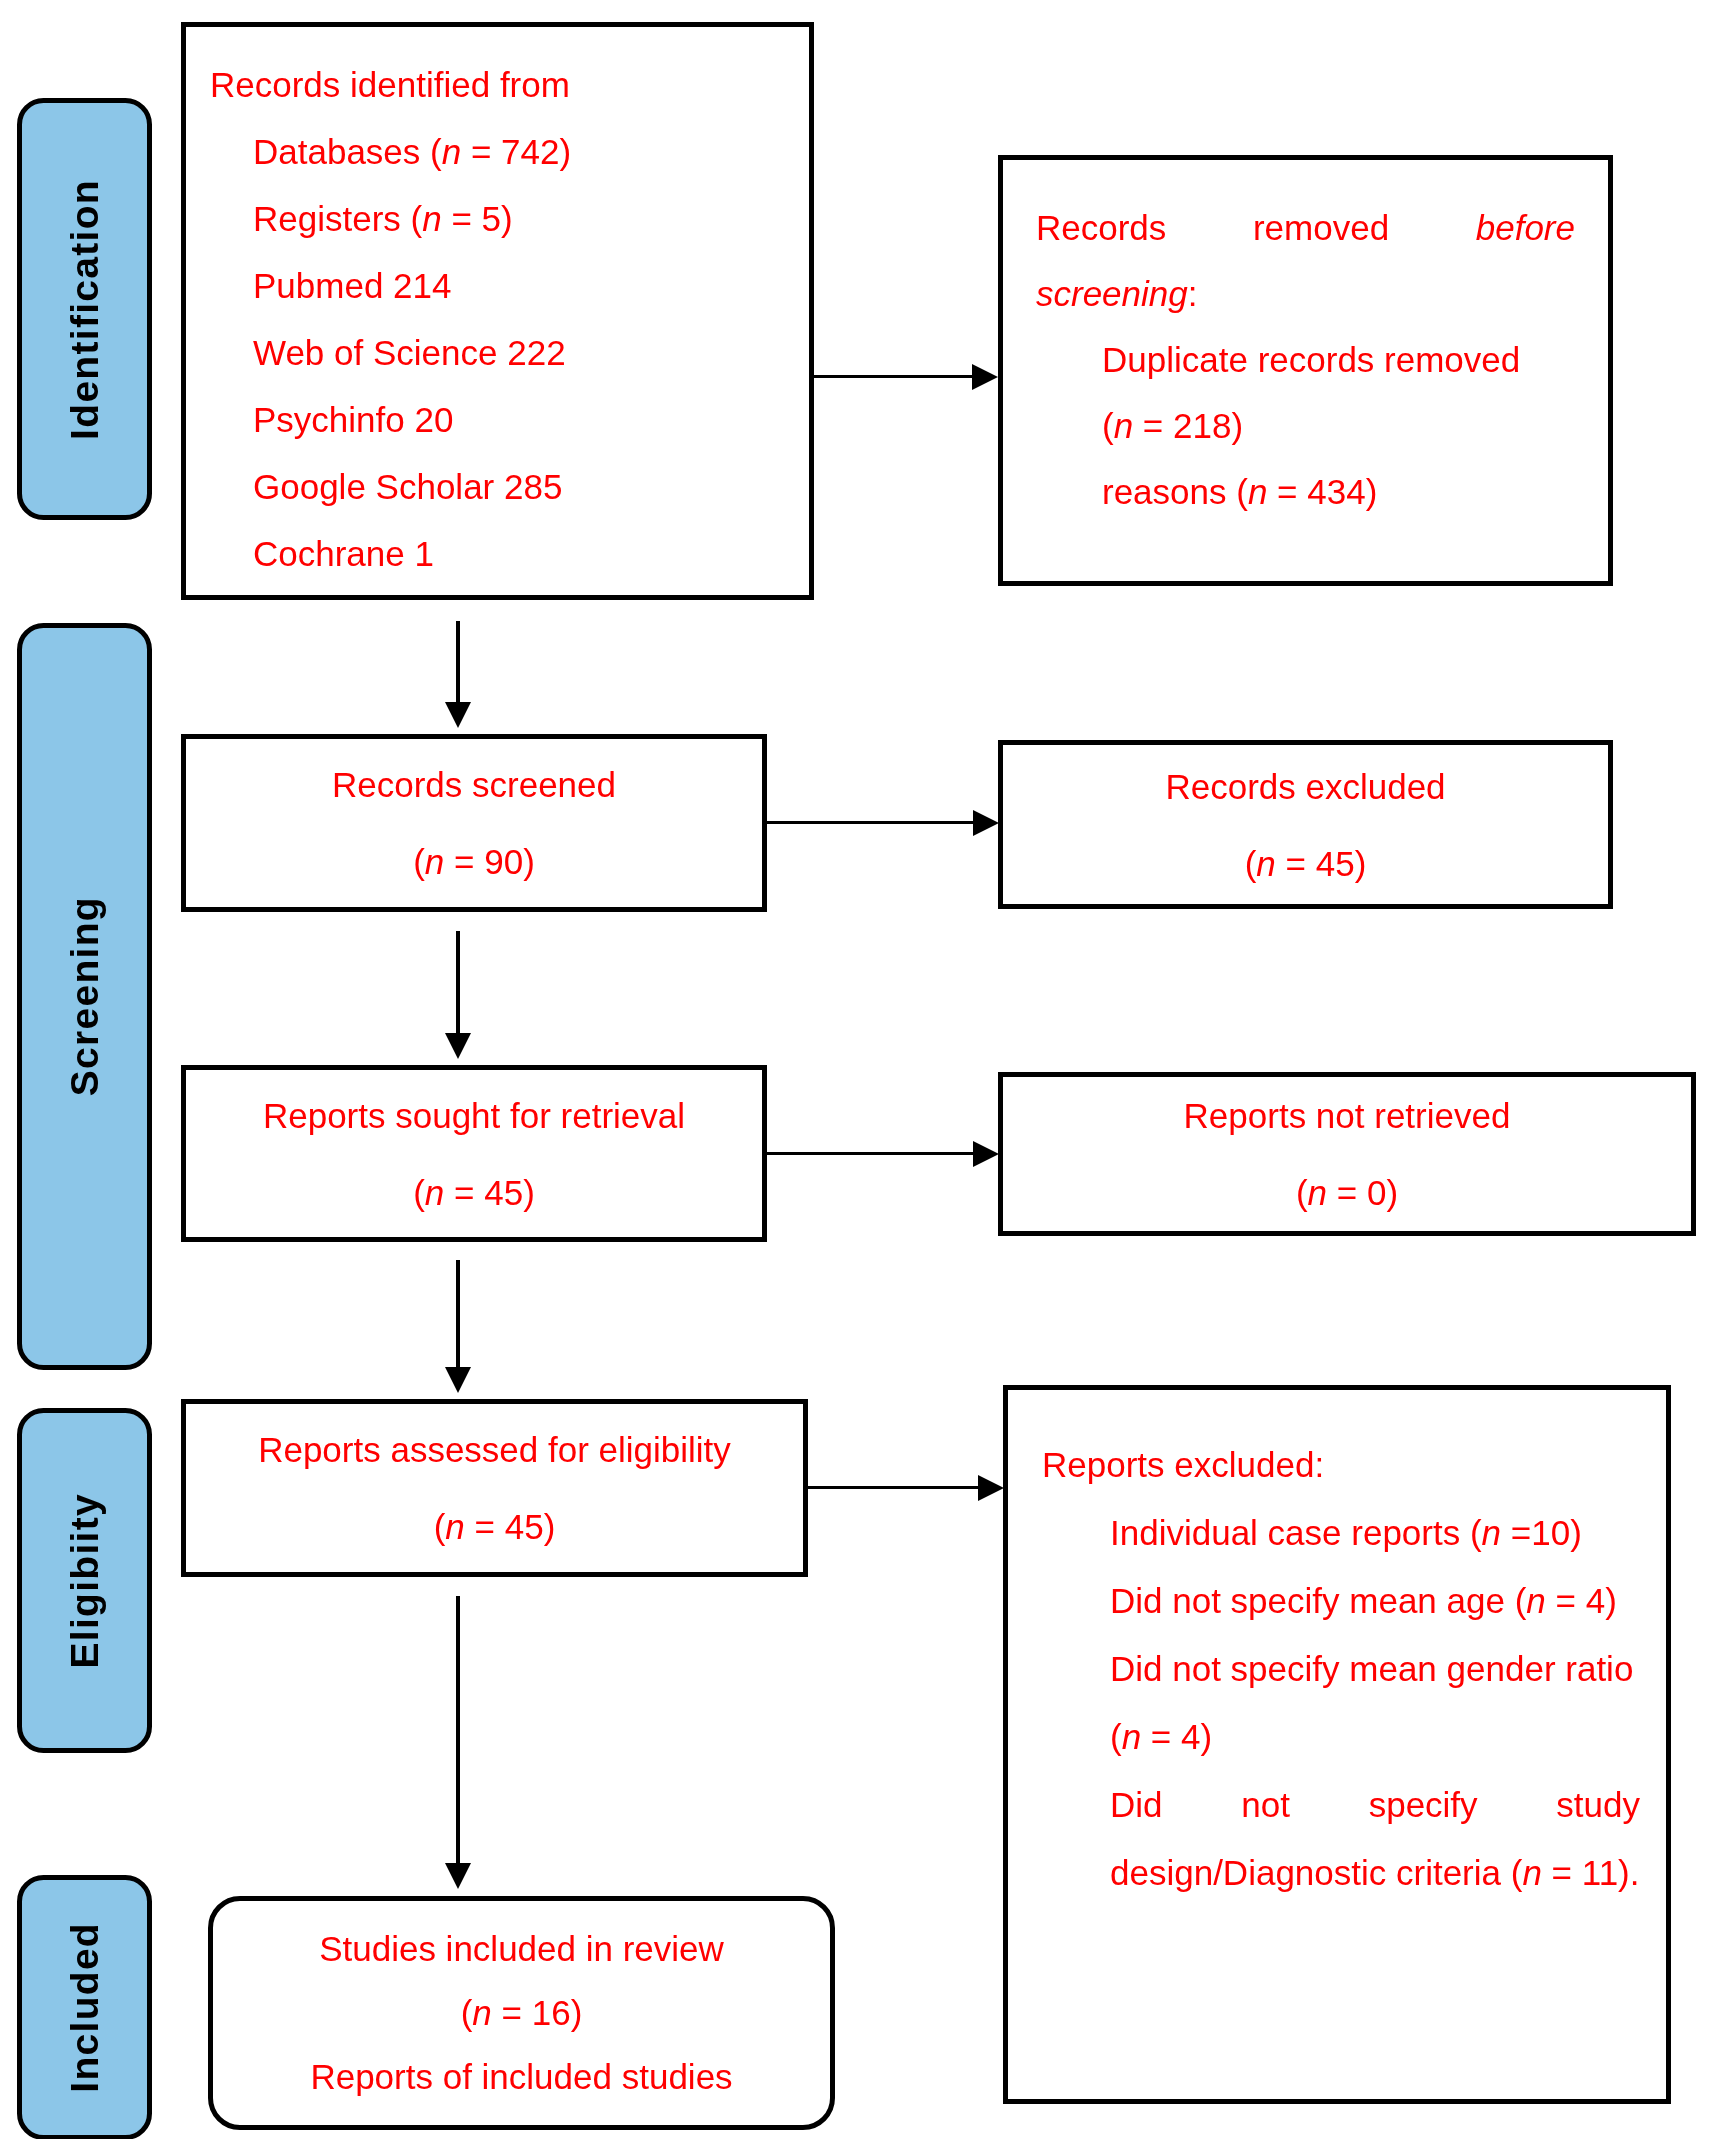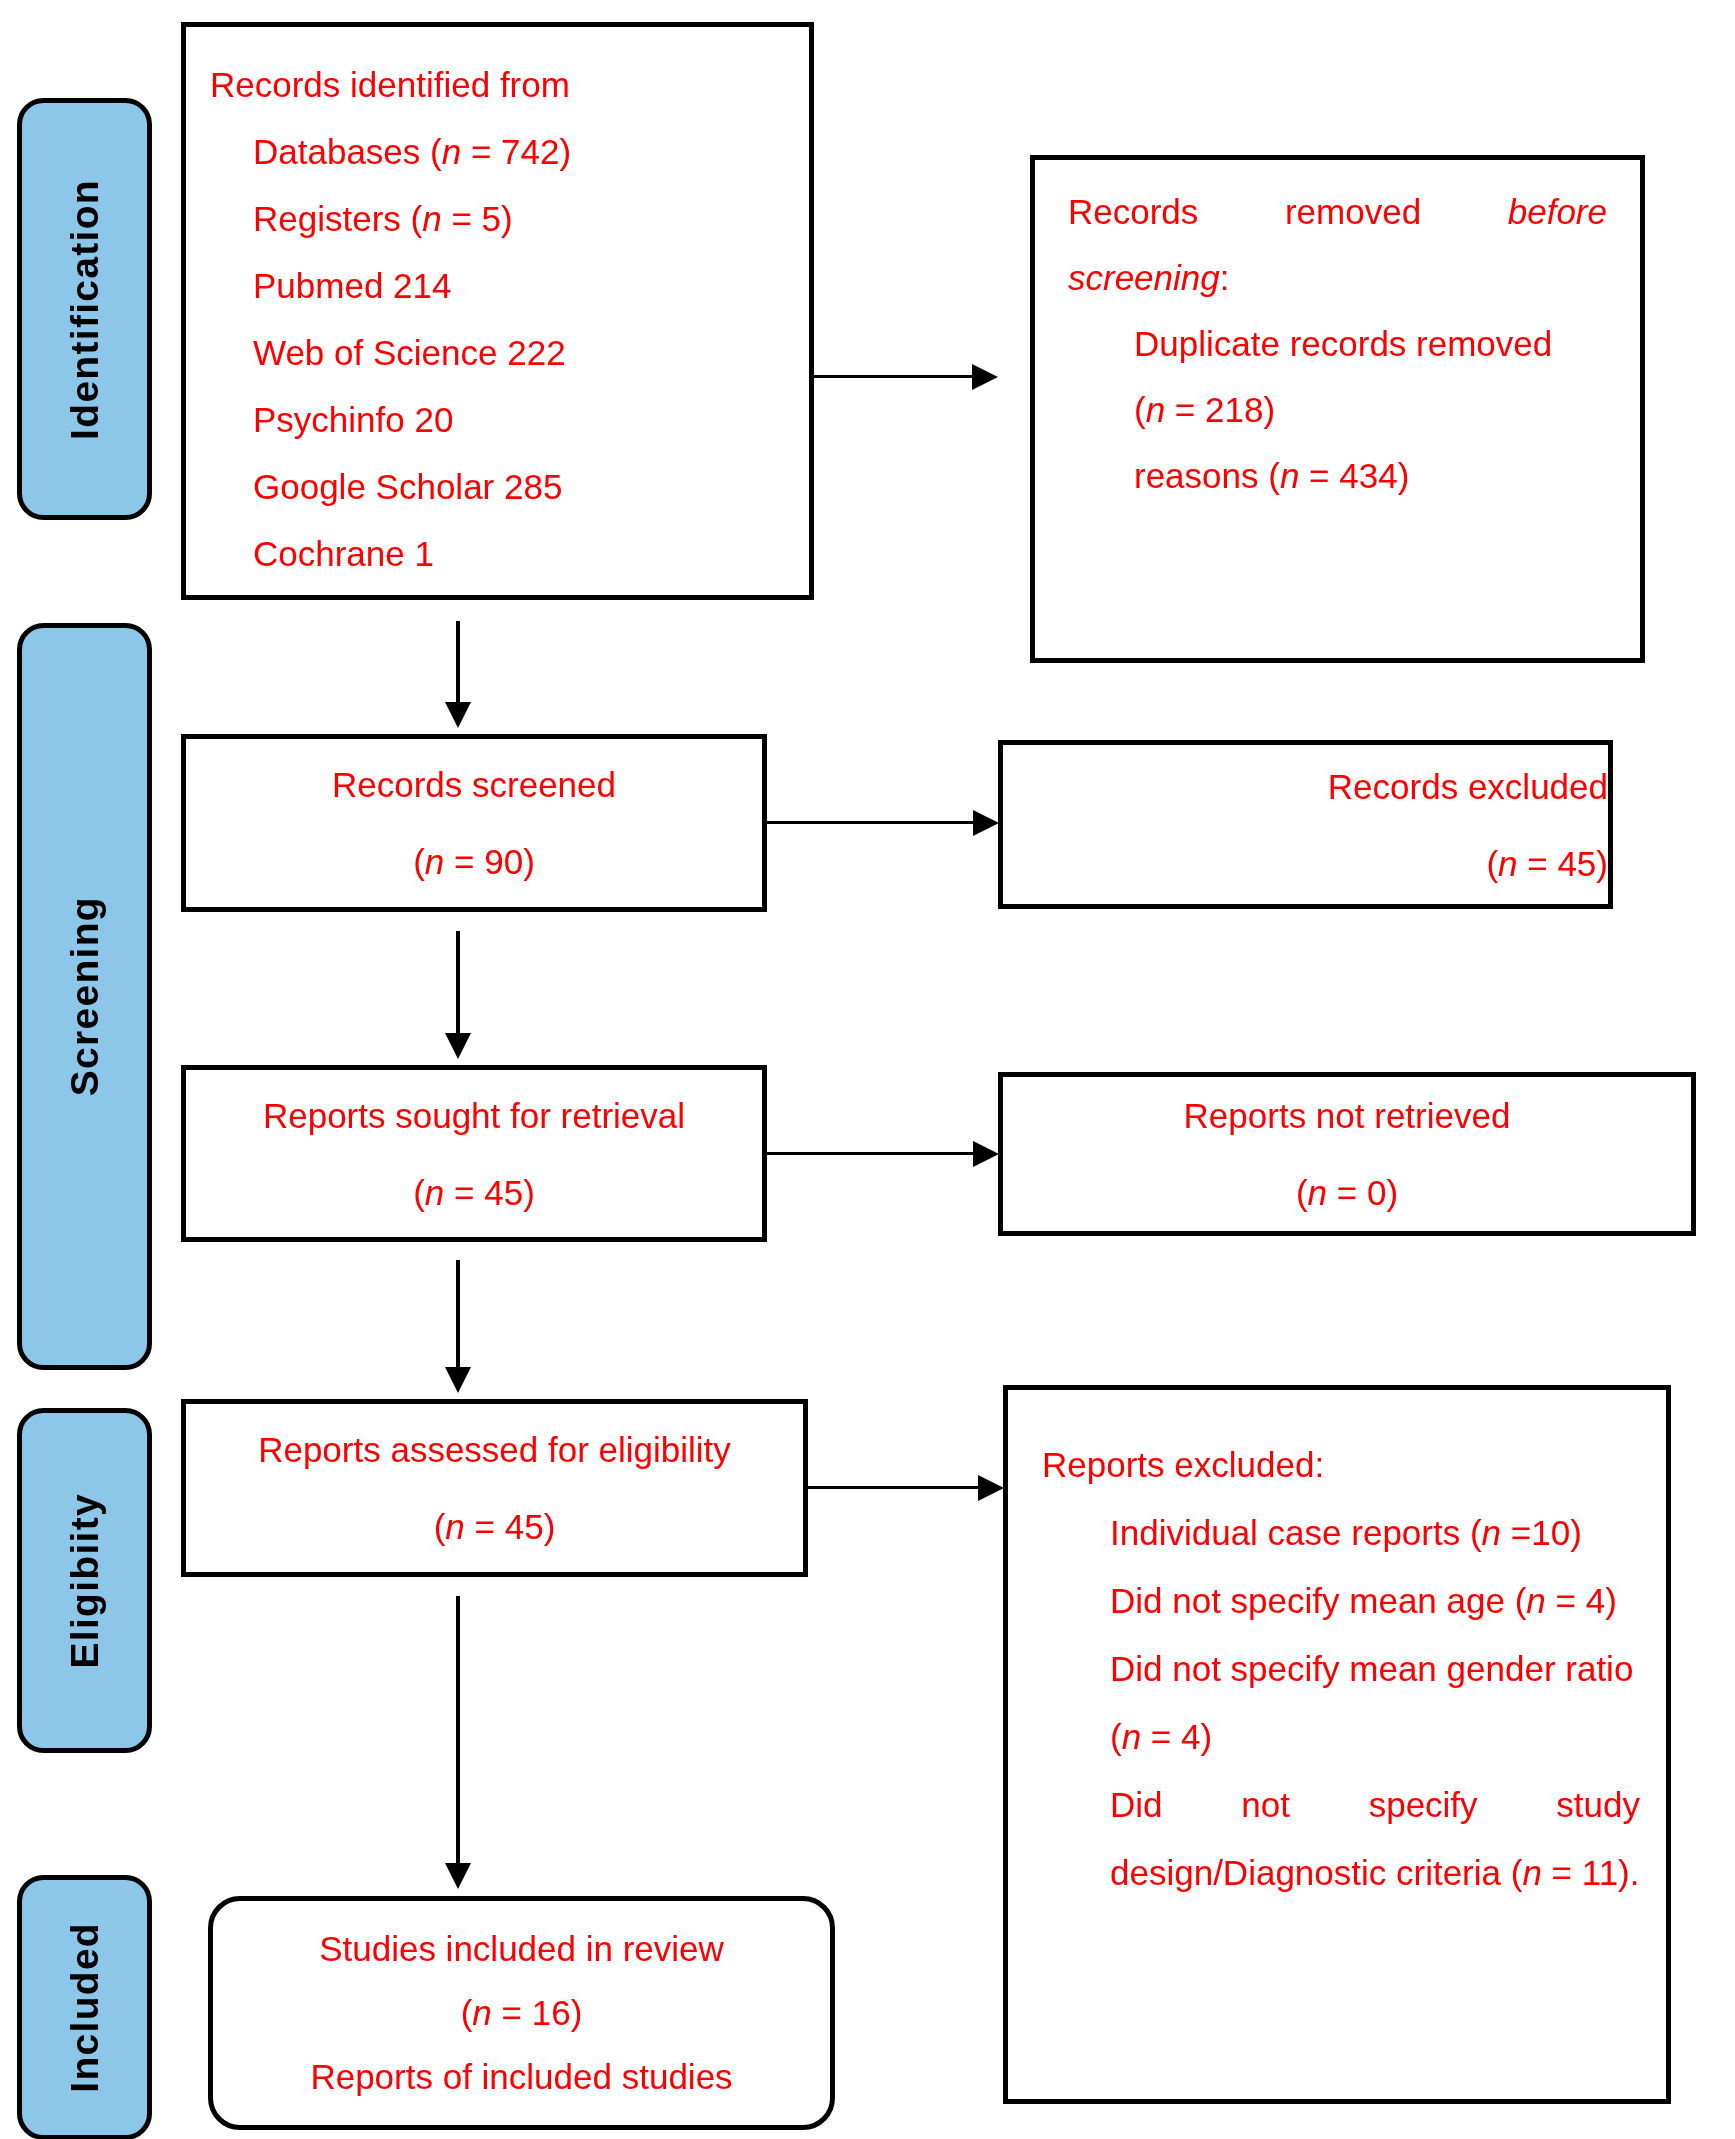--- a/index.html
+++ b/index.html
@@ -39,29 +39,29 @@
   .spread {
     white-space:normal;
     text-align:justify;
     -moz-text-align-last:justify;
     text-align-last:justify;
   }
 
   #box-identified { left:181px; top:22px; width:633px; height:578px; padding:23.5px 13px 0 24px; }
   #box-identified .indent { margin-left:43px; }
 
-  #box-removed { left:998px; top:155px; width:615px; height:508px; padding:19px 33px 0 33px;margin-left:32px; }
+  #box-removed { left:998px; top:155px; width:615px; height:431px; padding:35px 33px 0 33px; }
   #box-removed .line { line-height:66px; }
   #box-removed .indent { margin-left:66px; }
 
   .box-center { display:flex; flex-direction:column; justify-content:center; text-align:center; }
   .box-center .line { line-height:77px; }
 
   #box-screened      { left:181px;  top:734px; width:586px; height:178px; }
-  #box-excluded      { left:998px; top:740px; width:615px; height:169px;text-align:right; }
+  #box-excluded      { left:998px; top:740px; width:615px; height:169px; }
   #box-sought        { left:181px;  top:1065px; width:586px; height:177px; }
   #box-not-retrieved { left:998px; top:1072px; width:698px; height:164px; }
   #box-assessed      { left:181px;  top:1399px; width:627px; height:178px; }
 
   #box-reports-excluded { left:1003px; top:1385px; width:668px; height:719px; padding:41px 26px 0 34px; }
   #box-reports-excluded .line { line-height:68px; }
   #box-reports-excluded .indent { margin-left:68px; }
 
   #box-included { left:208px; top:1896px; width:627px; height:234px;border-radius:32px; }
   #box-included .line { line-height:64px; }

